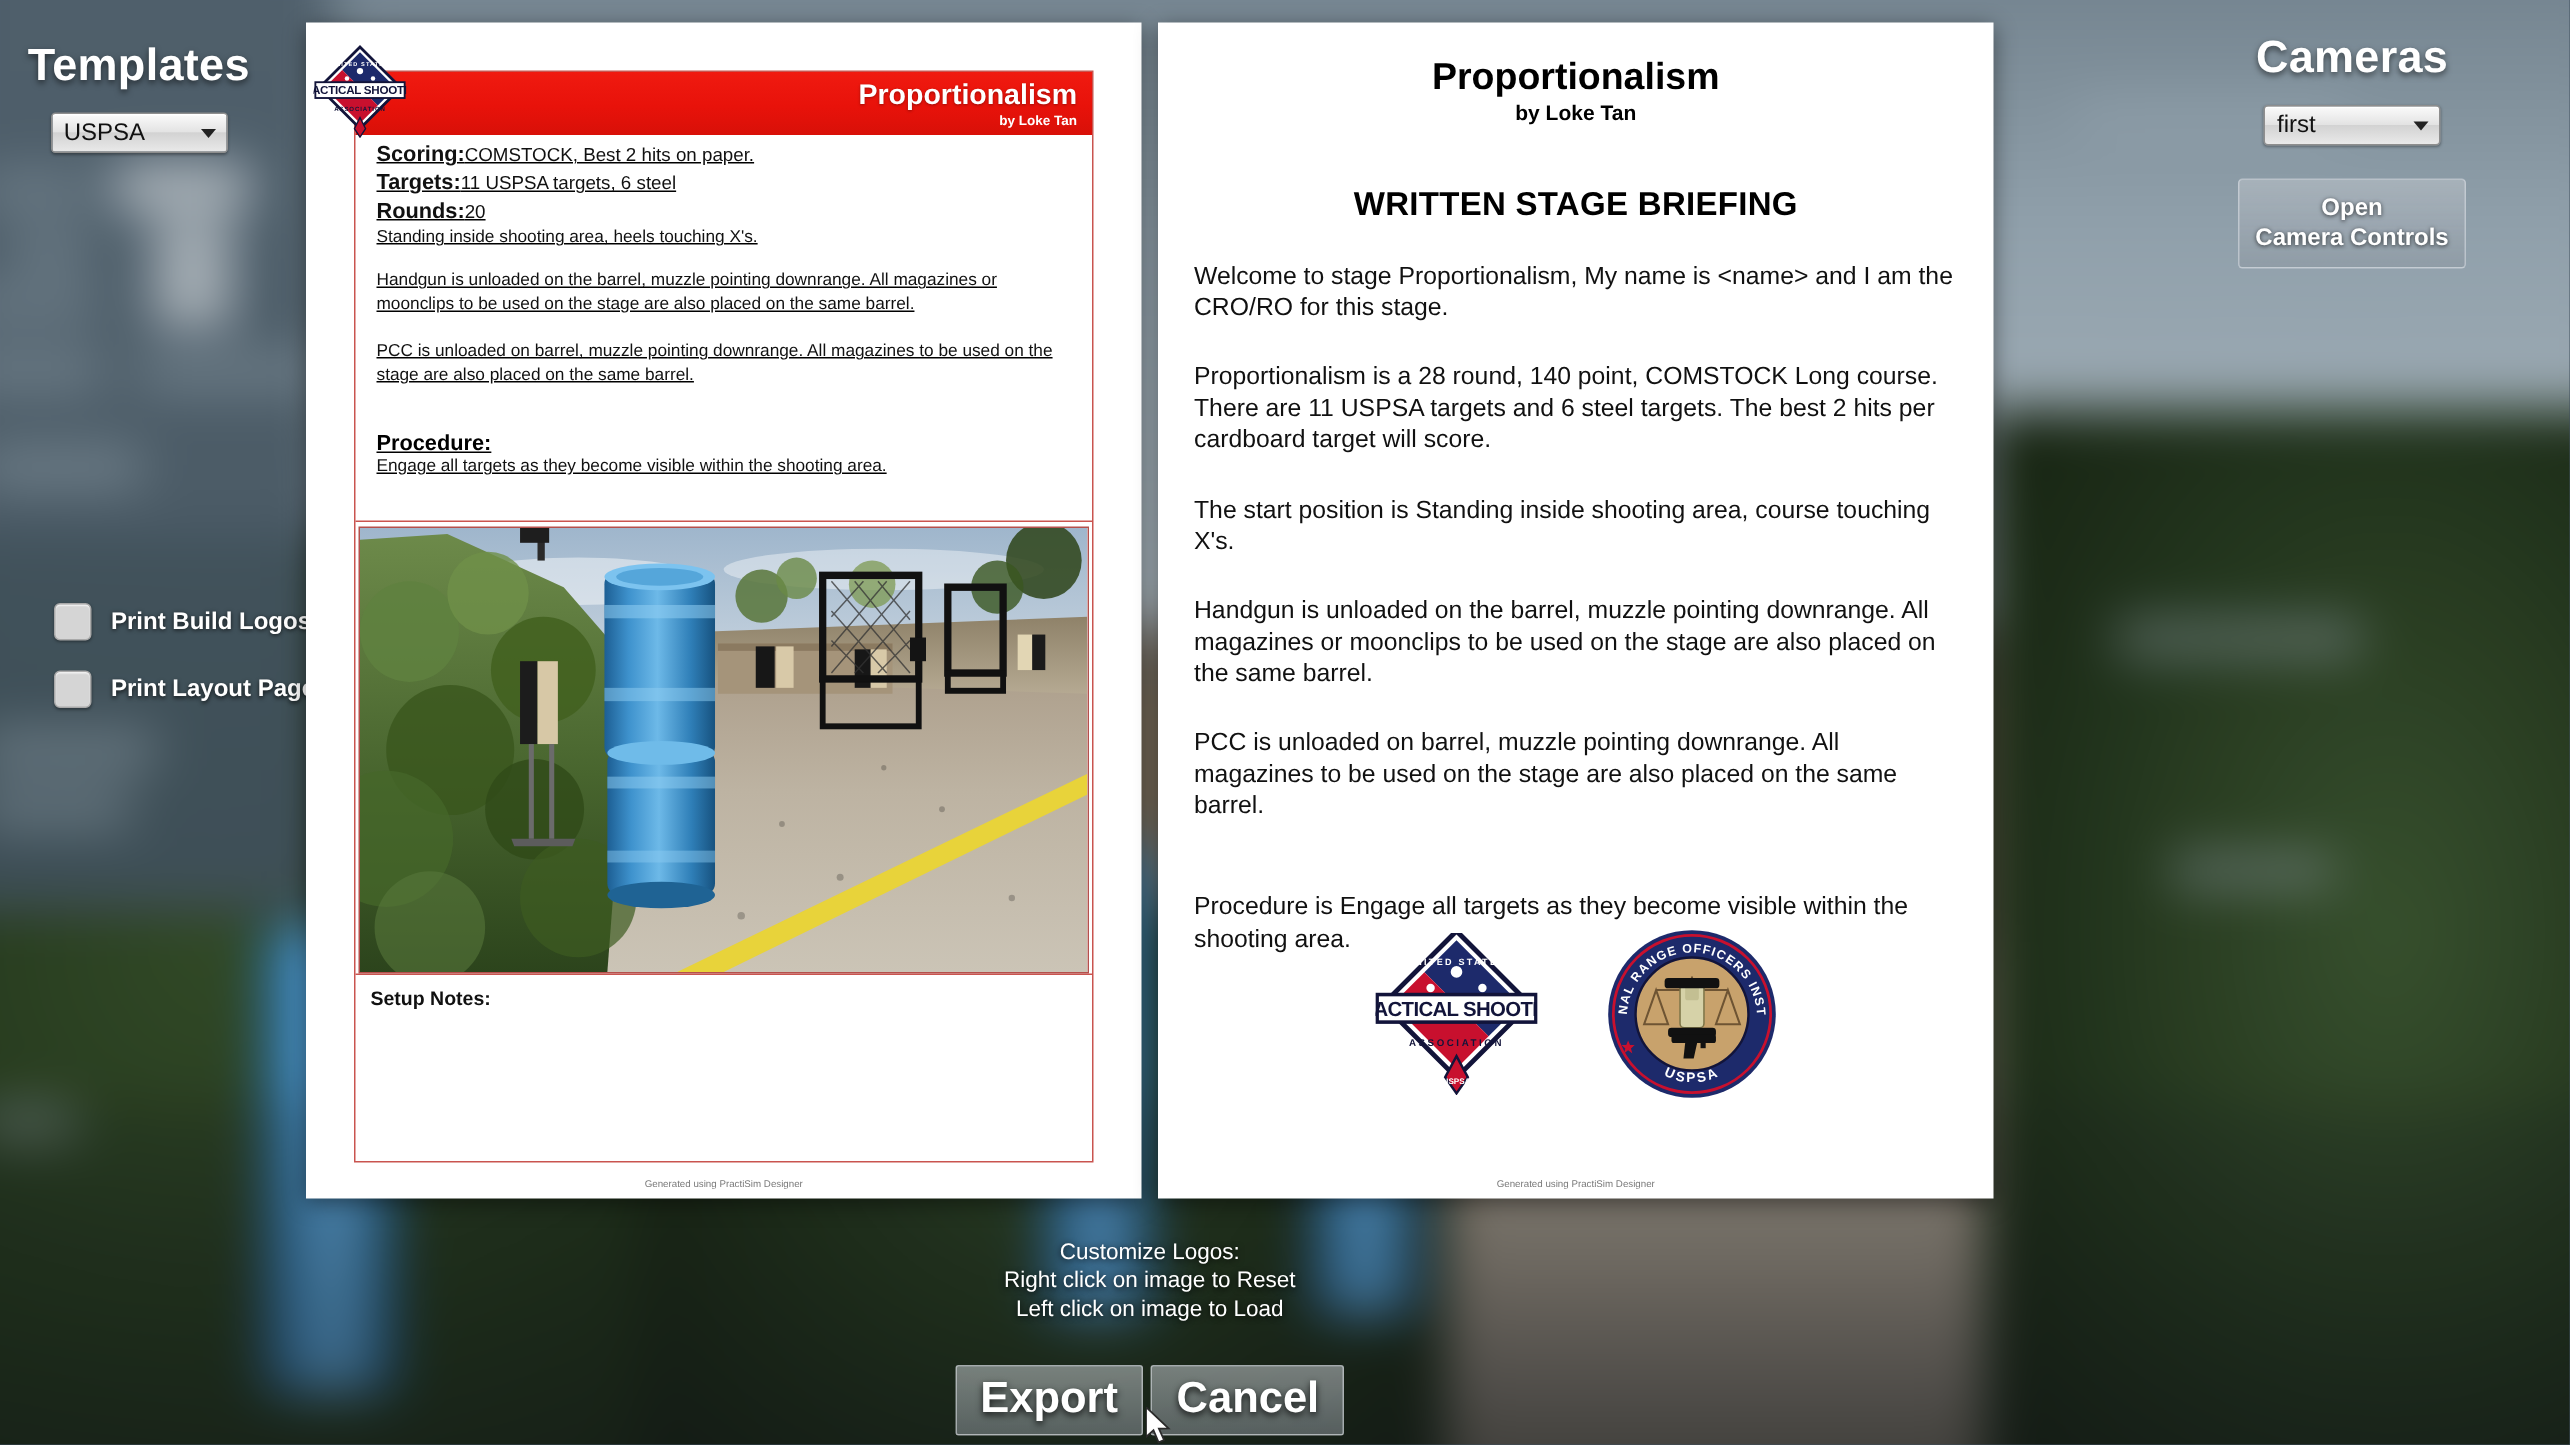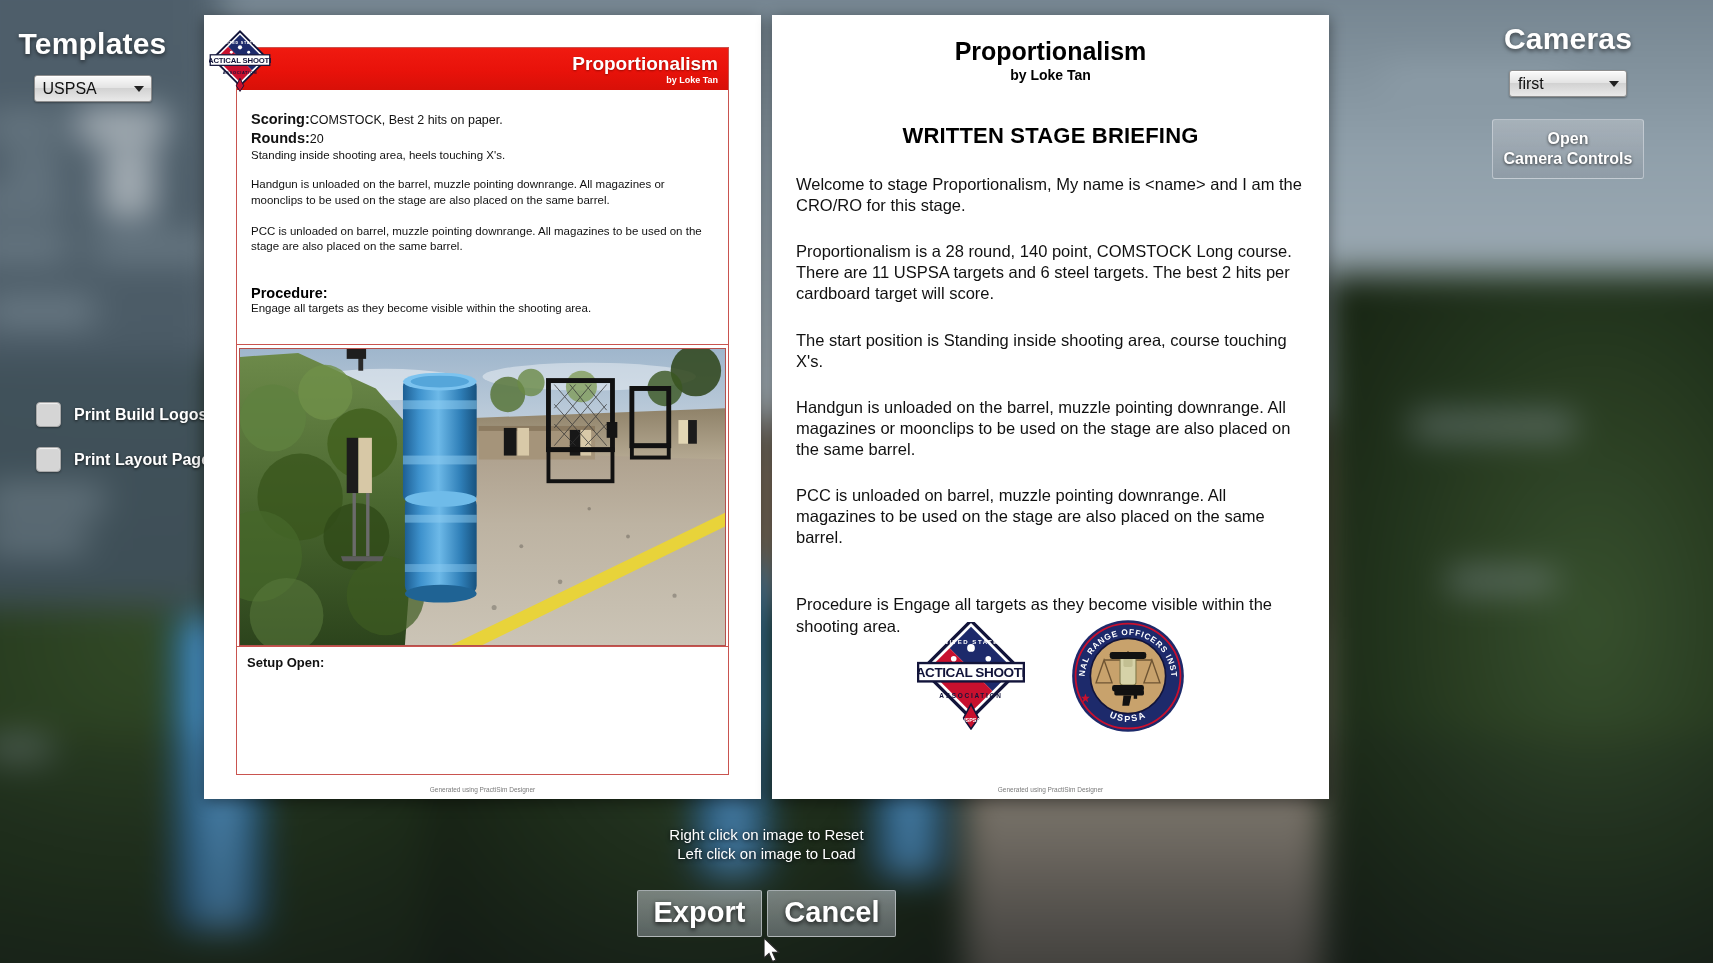--- a/index.html
+++ b/index.html
@@ -150,21 +150,21 @@
     text-shadow: 0 1px 2px rgba(0,0,0,.35);
   }
   .card-header .sub {
     color: #fff; font-size: 9px; font-weight: bold; text-align: right;
     margin-top: 2px;
   }
   .hdr-logo {
     position: absolute; left: -28px; top: -18px;
     width: 62px; height: 62px; z-index: 4;
   }
-  .card-body { padding: 20px 12px 0 14px; }
+  .card-body { padding: 4px 12px 0 14px; text-decoration: underline; }
   .f-line { font-size: 12.5px; color: #111; line-height: 1.32; }
   .f-line b { font-size: 14.5px; }
   .f-head { font-size: 14.5px; font-weight: bold; color: #111; margin-top: 1px; }
   .f-sub  { font-size: 11.5px; color: #111; margin-top: 1px; }
   .f-para {
     font-size: 11.5px; color: #111; line-height: 1.34; margin-top: 16px;
   }
   .proc-head { font-size: 14.5px; font-weight: bold; margin-top: 30px; }
   .card-rule { border-top: 1px solid #c9544f; margin-top: 30px; }
   .stage-photo {
@@ -323,20 +323,23 @@
         <div class="ttl">Proportionalism</div>
         <div class="sub">by Loke Tan</div>
       </div>
     </div>
 
     <div class="card-body">
       <div class="f-line">
         <b>Scoring:</b><span>COMSTOCK, Best 2 hits on paper.</span>
       </div>
       <div class="f-line">
+        <b>Targets:</b><span>11 USPSA targets, 6 steel</span>
+      </div>
+      <div class="f-line">
         <b>Rounds:</b><span>20</span>
       </div>
       <div class="f-sub">Standing inside shooting area, heels touching X's.</div>
 
       <div class="f-para">Handgun is unloaded on the barrel, muzzle pointing downrange. All magazines or moonclips to be used on the stage are also placed on the same barrel.</div>
       <div class="f-para">PCC is unloaded on barrel, muzzle pointing downrange. All magazines to be used on the stage are also placed on the same barrel.</div>
 
       <div class="proc-head">Procedure:</div>
       <div class="f-sub">Engage all targets as they become visible within the shooting area.</div>
     </div>
@@ -454,21 +457,21 @@
             <circle cx="330" cy="236" r="2.4"></circle>
           <circle cx="400" cy="190" r="2"></circle>
             <circle cx="262" cy="262" r="2.6"></circle>
           <circle cx="448" cy="250" r="2.2"></circle>
             <circle cx="360" cy="162" r="1.8"></circle>
         </g>
       </svg>
     </div>
 
     <div class="setup-block" style="height:90px;">
-      <div class="setup-title">Setup Open:</div>
+      <div class="setup-title">Setup Notes:</div>
       <div class="f-sub"></div>
     </div>
   </div>
 
   <div class="gen-foot">Generated using PractiSim Designer</div>
 </div>
 
 <div class="page" id="page-right">
   <div class="brief-pad">
     <div class="brief-title">Proportionalism</div>
@@ -540,20 +543,21 @@
       </g>
       <polygon points="15,67 17,72 22,72 18,75.5 19.5,81 15,77.5 10.5,81 12,75.5 8,72 13,72" fill="#c8102e" transform="scale(0.55) translate(8,52)"></polygon>
     </svg>
   </div>
 
   <div class="gen-foot">Generated using PractiSim Designer</div>
 </div>
 
 <div id="bottom-area">
   <div class="logo-hint">
+    <div>Customize Logos:</div>
     <div>Right click on image to Reset</div>
     <div>Left click on image to Load</div>
   </div>
   <div class="btn-row">
     <div class="big-btn">Export</div>
     <div class="big-btn">Cancel</div>
   </div>
 </div>
 
 <svg id="cursor" width="20" height="28" viewBox="0 0 20 28">

